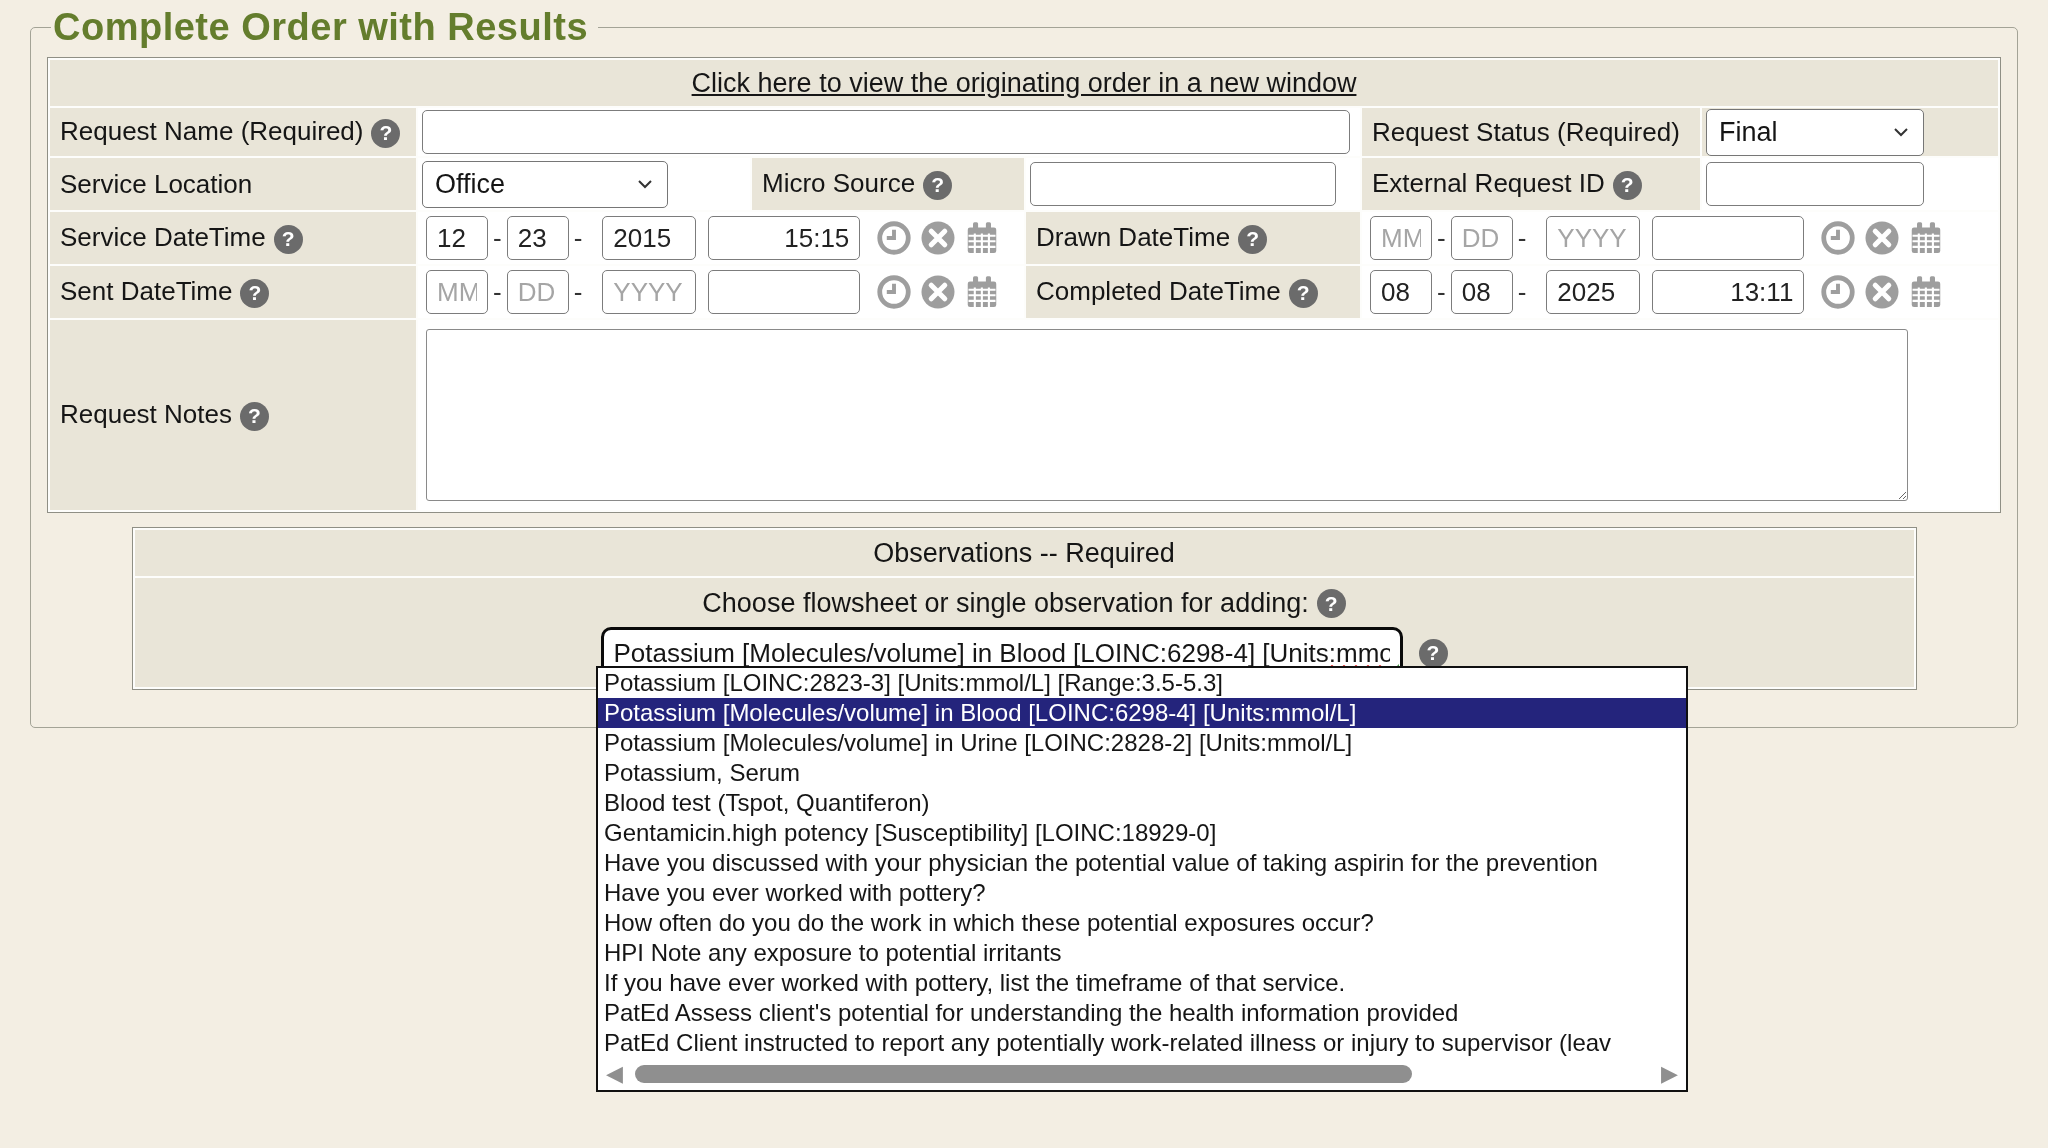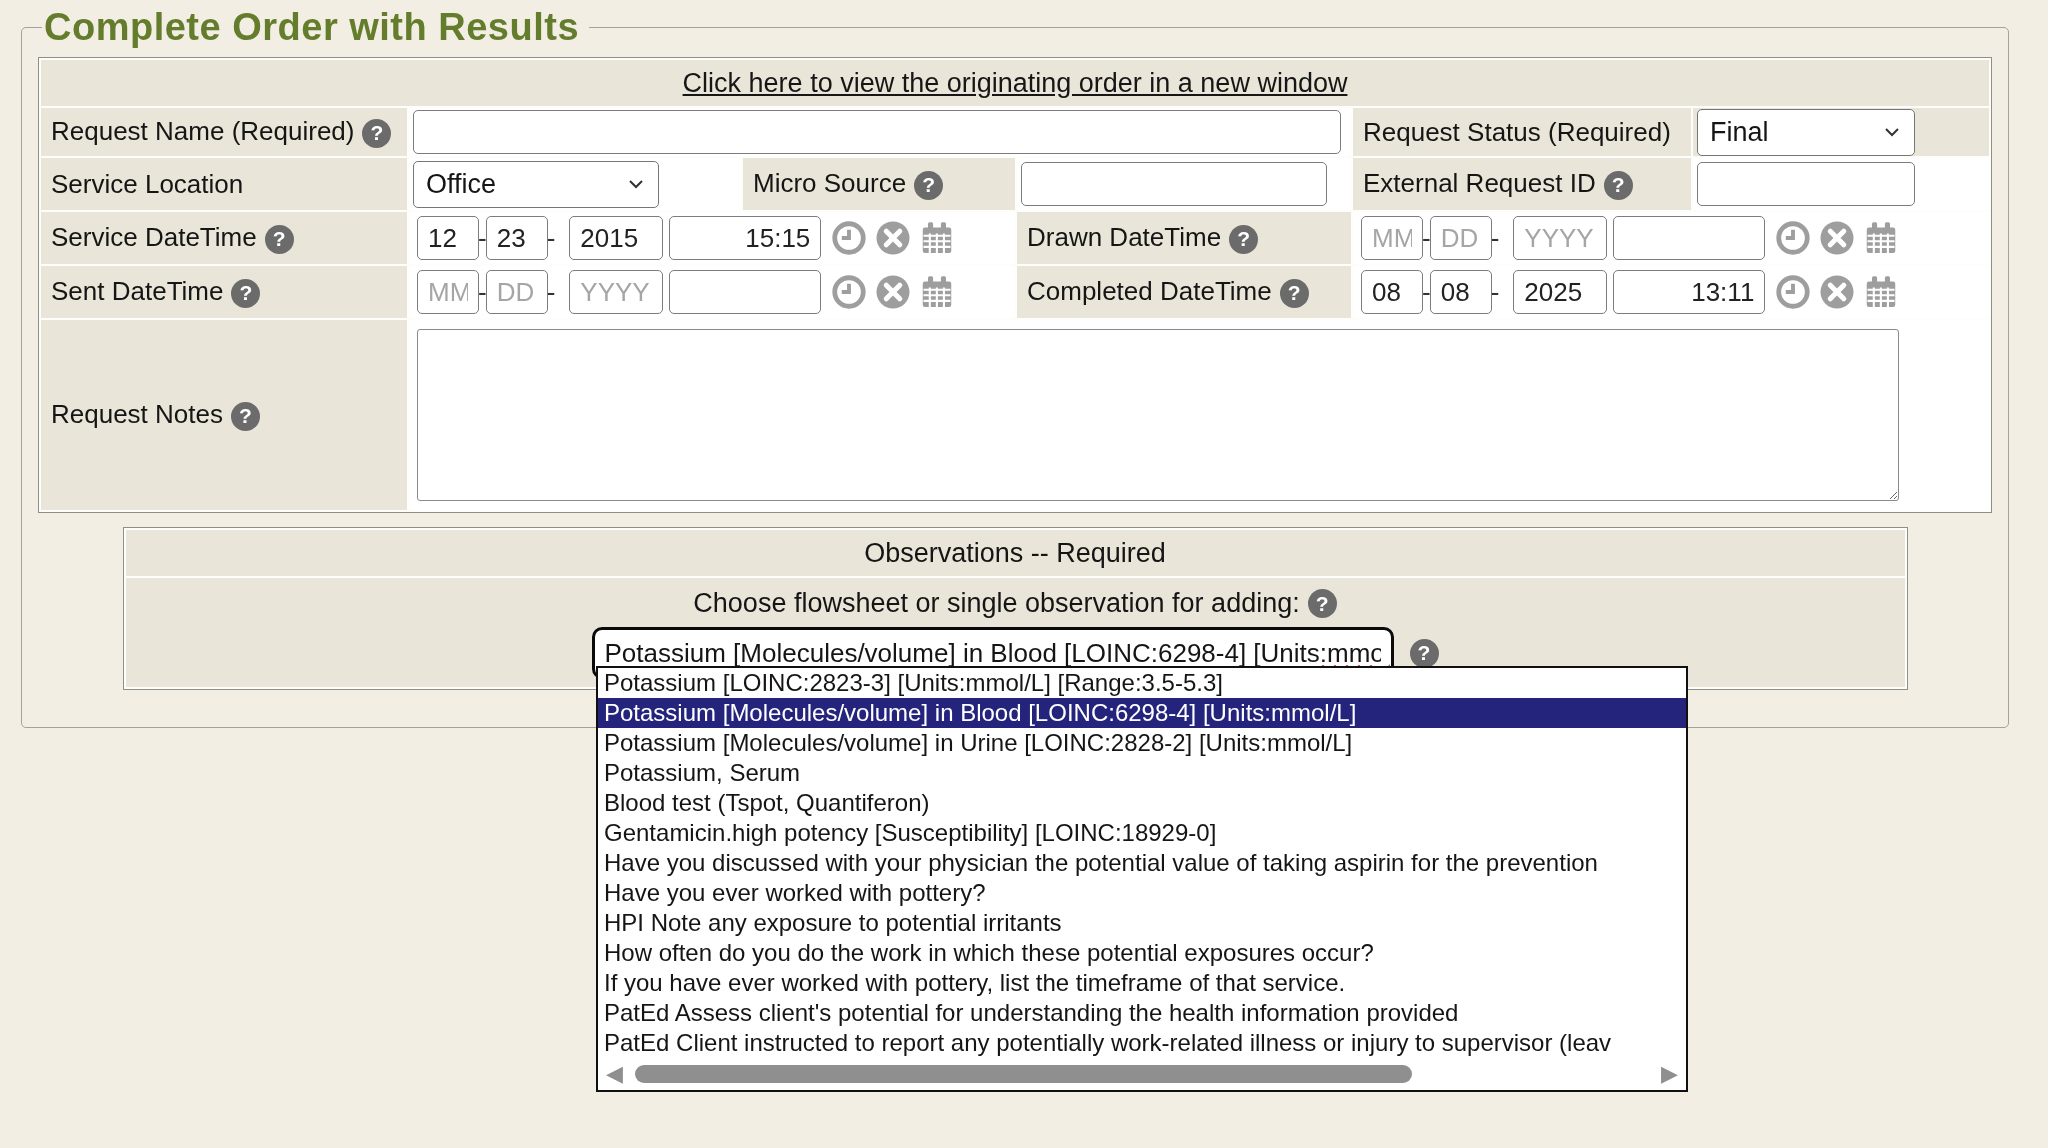--- a/index.html
+++ b/index.html
@@ -1,19 +1,19 @@
 <!DOCTYPE html>
 <html><head>
 <meta charset="utf-8">
 <style>
   html,body{margin:0;padding:0;}
   body{background:#f3eee3;font-family:"Liberation Sans",sans-serif;}
   .page{position:relative;width:2048px;height:1148px;overflow:hidden;background:#f3eee3;color:#151515;}
 
-  fieldset.main{position:absolute;left:21px;top:6px;width:1988px;height:722px;box-sizing:border-box;
+  fieldset.main{position:absolute;left:30px;top:6px;width:1988px;height:722px;box-sizing:border-box;
     border:1px solid #a3a396;border-radius:5px;margin:0;padding:8px 16px 0 16px;}
   legend.title{font-size:38px;font-weight:bold;color:#647d2d;padding:0 10px 0 2px;margin-left:4px;letter-spacing:.5px;}
 
   table.formtbl{border-collapse:separate;border-spacing:2px;background:#fdfdfb;border:1px solid #8f8f85;
     margin:0 auto;table-layout:fixed;width:1785px;}
   td{overflow:hidden;vertical-align:middle;}
   td.lbl{background:#e9e5d8;font-size:26px;padding:0 6px 0 10px;white-space:nowrap;}
   td.inp{background:#ffffff;padding:0 4px;}
   td.beige{background:#e9e5d8;padding:0 4px;}
   tr.linkrow td{background:#e9e5d8;text-align:center;height:44px;}
@@ -26,21 +26,21 @@
     font-size:26px;color:#222;padding:0 10px;background:#fff;}
   input.txt::placeholder{color:#a5a5a5;}
   textarea.notes{box-sizing:border-box;width:1482px;height:172px;margin:8px 0 8px 4px;border:1px solid #8a8a8a;
     border-radius:3px;background:#fff;resize:both;font-family:inherit;font-size:26px;display:block;}
 
   .selectbox{display:inline-flex;align-items:center;justify-content:space-between;box-sizing:border-box;
     height:47px;background:#ffffff;border:1px solid #767676;border-radius:5px;padding:0 10px 0 12px;
     font-size:27px;cursor:pointer;}
   .selectbox .chev{margin-left:10px;display:inline-flex;}
 
-  .dtgroup{display:flex;align-items:center;padding-left:4px;}
+  .dtgroup{display:flex;align-items:center;gap:6px;padding-left:4px;}
   .dtgroup .dash{font-size:26px;color:#333;margin:0 -1px;}
   input.dt2{width:62px;text-align:left;}
   input.dt4{width:94px;margin-left:15px;}
   input.dtime{width:152px;margin-left:6px;text-align:right;}
   .iconrow{display:inline-flex;align-items:center;gap:8px;margin-left:10px;}
   .cicon{display:inline-flex;cursor:pointer;}
 
   
   .obs-header td{background:#e9e5d8;text-align:center;height:44px;font-size:27px;}
   .obs-body td{background:#e9e5d8;text-align:center;padding:6px 0 8px 0;}
@@ -328,22 +328,22 @@
 
   <div class="listbox">
     <div class="opt">Potassium [LOINC:2823-3] [Units:mmol/L] [Range:3.5-5.3]</div>
     <div class="opt selected">Potassium [Molecules/volume] in Blood [LOINC:6298-4] [Units:mmol/L]</div>
     <div class="opt">Potassium [Molecules/volume] in Urine [LOINC:2828-2] [Units:mmol/L]</div>
     <div class="opt">Potassium, Serum</div>
     <div class="opt">Blood test (Tspot, Quantiferon)</div>
     <div class="opt">Gentamicin.high potency [Susceptibility] [LOINC:18929-0]</div>
     <div class="opt">Have you discussed with your physician the potential value of taking aspirin for the prevention</div>
     <div class="opt">Have you ever worked with pottery?</div>
+    <div class="opt">How often do you do the work in which these potential exposures occur?</div>
     <div class="opt">HPI Note any exposure to potential irritants</div>
-    <div class="opt">How often do you do the work in which these potential exposures occur?</div>
     <div class="opt">If you have ever worked with pottery, list the timeframe of that service.</div>
     <div class="opt">PatEd Assess client's potential for understanding the health information provided</div>
     <div class="opt">PatEd Client instructed to report any potentially work-related illness or injury to supervisor (leav</div>
     <div class="hscroll">
       <span class="sarrow">◀</span>
       <span class="track">
         <span class="thumb"></span>
       </span>
       <span class="sarrow">▶</span>
     </div>

